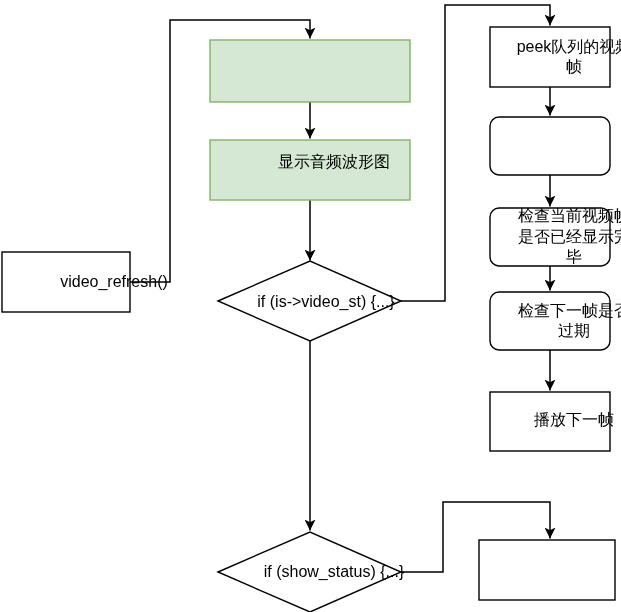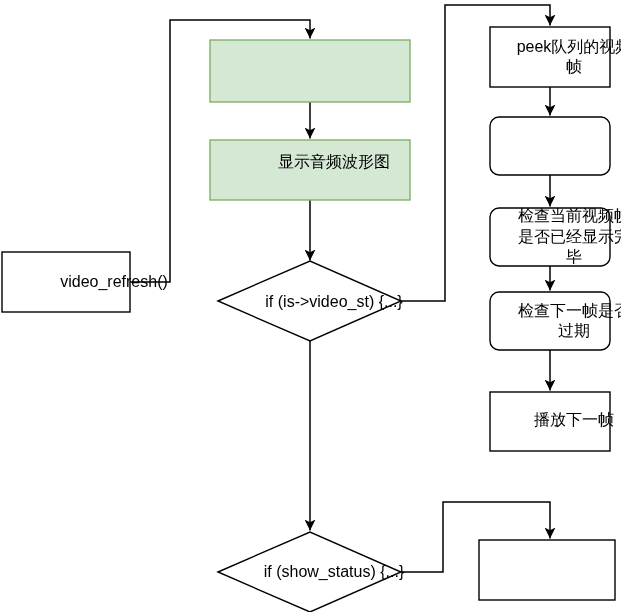--- a/index.html
+++ b/index.html
@@ -75,21 +75,21 @@
       <polygon class="shape" points="218,572 310,532 401,572 310,612" fill="#ffffff" stroke="#000000"></polygon>
       <rect class="shape" x="479" y="540" width="136" height="60" fill="#ffffff" stroke="#000000"></rect>
     </g>
   </svg>
 
 
   <div class="label" style="left:210px; top:140px; width:200px; height:44px;">显示音频波形图</div>
 
   <div class="label" style="left:2px; top:252px; width:128px; height:60px;padding-left:24px;">video_refresh()</div>
 
-  <div class="label" style="left:220px; top:262px; width:180px; height:80px;">if (is-&gt;video_st) {...}</div>
+  <div class="label" style="left:212px; top:262px; width:180px; height:80px;">if (is-&gt;video_st) {...}</div>
 
   <div class="label" style="left:490px; top:27px; width:120px; height:60px;">peek队列的视频帧</div>
 
 
   <div class="label" style="left:494px; top:208px; width:112px; height:58px;">检查当前视频帧是否已经显示完毕</div>
 
   <div class="label" style="left:490px; top:292px; width:120px; height:58px;">检查下一帧是否过期</div>
 
   <div class="label" style="left:490px; top:392px; width:120px; height:57px;">播放下一帧</div>
 

